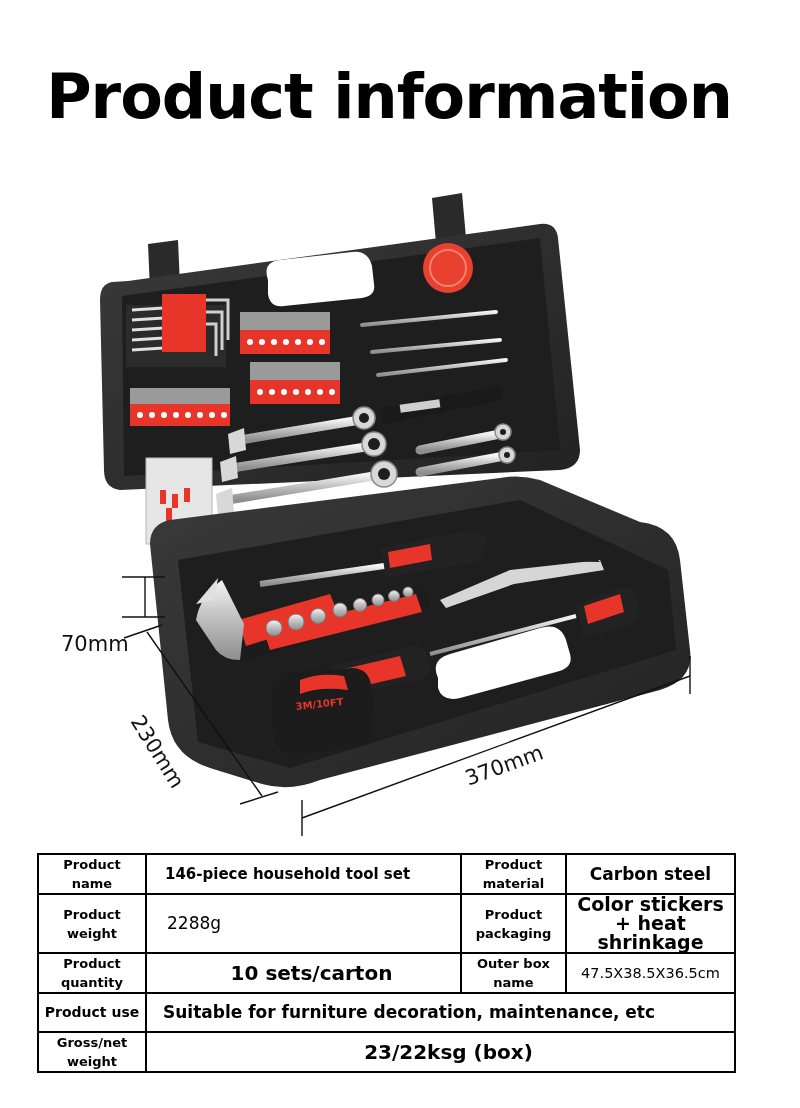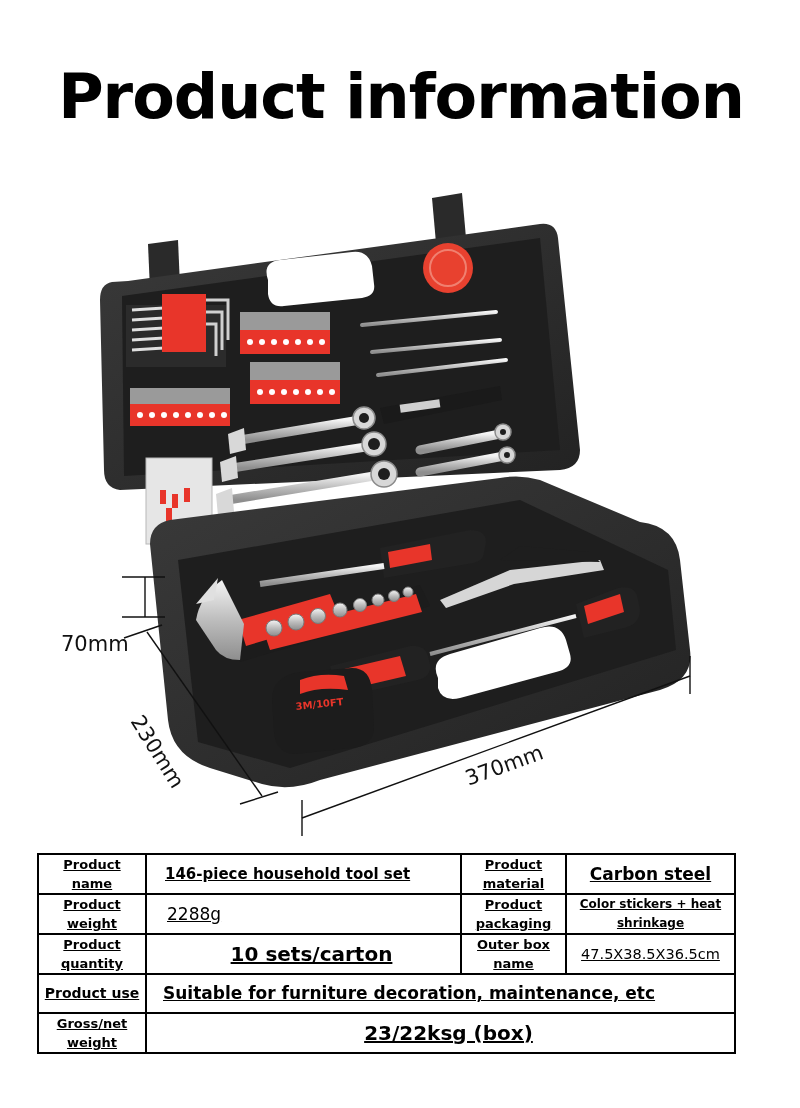--- a/index.html
+++ b/index.html
@@ -1,27 +1,27 @@
 <!DOCTYPE html>
 <html><head>
   <meta charset="utf-8">
   <style>
     html, body { margin: 0; padding: 0; background: #ffffff; }
     body { width: 800px; height: 1108px; position: relative; overflow: hidden; font-family: "DejaVu Sans", sans-serif; color: #000; }
-    .title { position: absolute; left: 16px; top: 52px; width: 770px; text-align: center; font-family: "DejaVu Sans", sans-serif; font-weight: 700; font-size: 62px; letter-spacing: -1px; line-height: 90px; }
+    .title { position: absolute; left: 4px; top: 52px; width: 770px; text-align: center; font-family: "DejaVu Sans", sans-serif; font-weight: 700; font-size: 62px; letter-spacing: -1px; line-height: 90px; }
     .figure { position: absolute; left: 0; top: 180px; width: 800px; height: 660px; }
     .dim-label { position: absolute; font-family: "DejaVu Sans", sans-serif; font-size: 21px; color: #111; white-space: nowrap; }
     .spec-table { position: absolute; left: 37px; top: 853px; width: 697px; border-collapse: collapse; table-layout: fixed; }
-    .spec-table td { border: 2px solid #000; height: 37px; padding: 0 2px; text-align: center; vertical-align: middle; line-height: 19px; text-decoration: underline; }
+    .spec-table td { border: 2px solid #000; height: 37px; padding: 0 2px; text-align: center; vertical-align: middle; line-height: 19px; }
     .lbl { font-weight: 700; font-size: 13px; }
     .val { font-weight: 700; font-size: 15px; text-align: left !important; padding-left: 18px !important; border-radius: 17px; }
     .val-big { font-weight: 700; font-size: 20px; text-align: center; padding-left: 18px !important; }
     .val-mid { font-weight: 700; font-size: 17px; }
     .val-plain { font-weight: 400; font-size: 17px; text-align: left !important; padding-left: 20px !important; }
-    .val-sm { font-weight: 700; font-size: 12px; }
+    .val-sm { font-weight: 700; font-size: 19px; }
     .val-size { font-weight: 400; font-size: 14.5px; }
     .val-use { font-weight: 700; font-size: 17px; text-align: left !important; padding-left: 16px !important; margin-left: 48px; }
   </style>
 </head>
 <body>
 
 <div class="title">Product information</div>
 
 <div class="figure">
   <svg width="800" height="660" viewBox="0 180 800 660" xmlns="http://www.w3.org/2000/svg">

